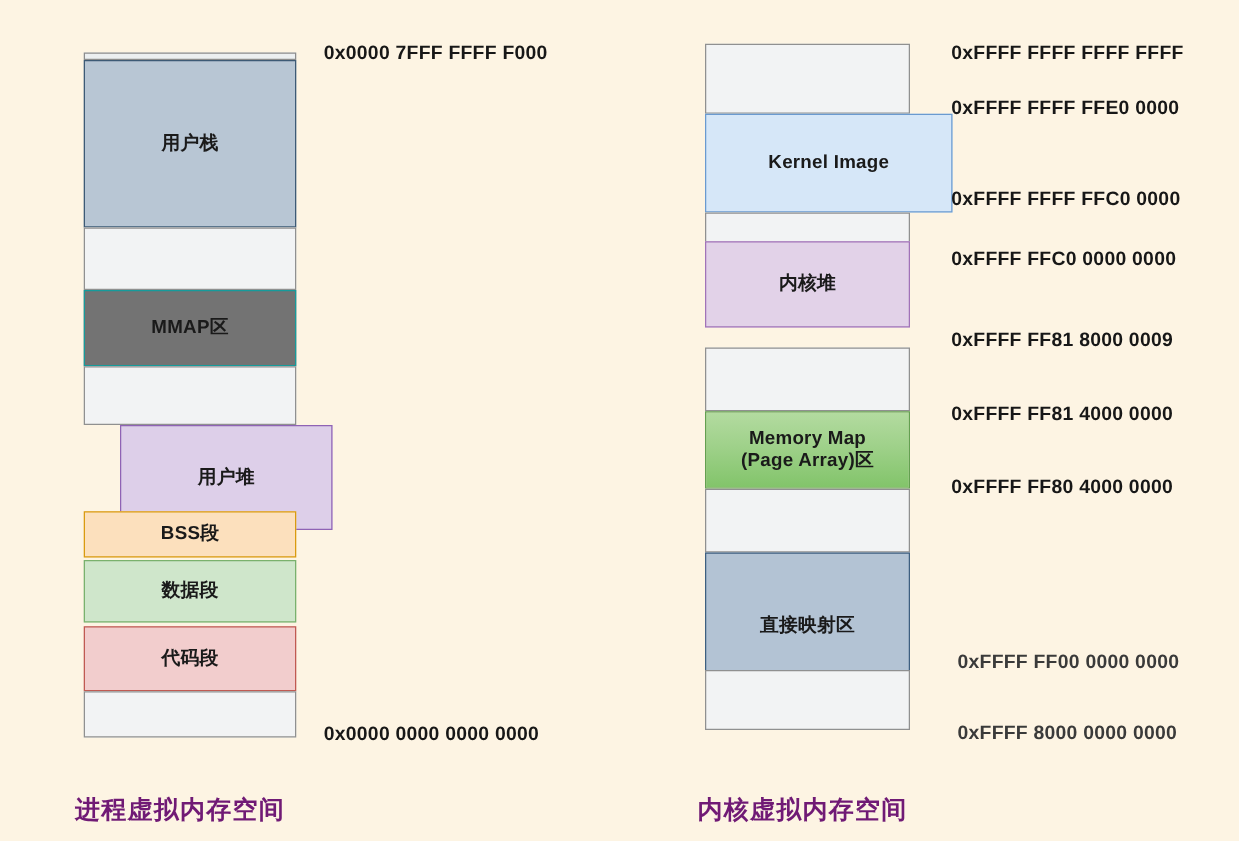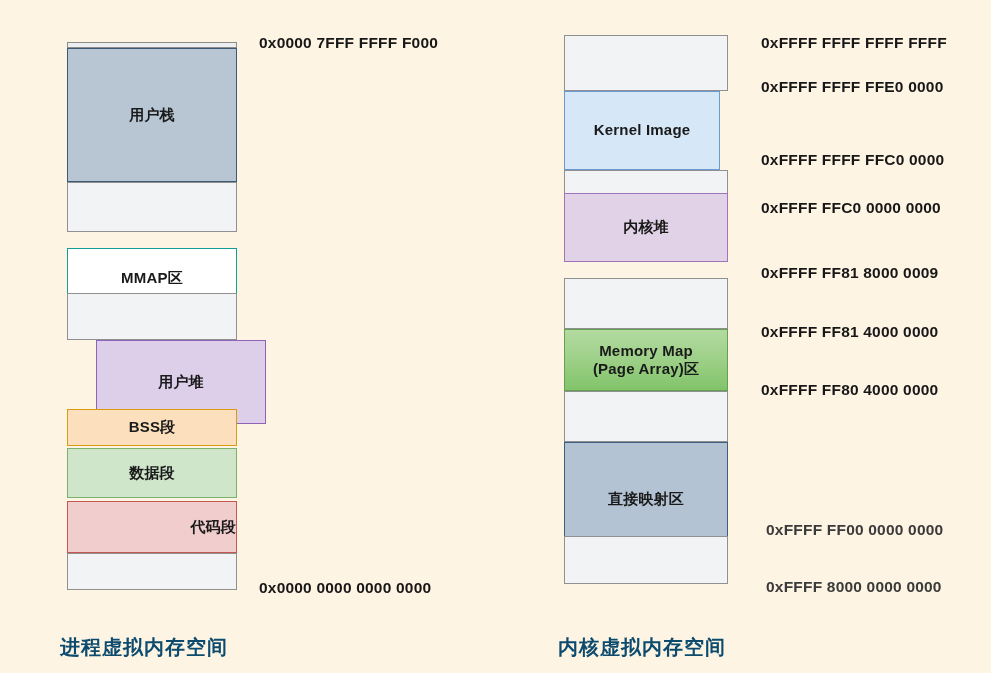--- a/index.html
+++ b/index.html
@@ -43,21 +43,21 @@
     background: #f2f3f4;
     border: 1px solid #909090;
   }
   .blk .lbl {
     display: block;
     white-space: pre-line;
   }
 
   
   .c-stack  { background:#b8c6d4; border:1px solid #3d5a75; }
-  .c-mmap   { background:#ffffff; border:1px solid #169b9b;margin-top:16px; }
+  .c-mmap   { background:#737373; border:1px solid #169b9b; }
   .c-heap   { background:#ddcfe9; border:1px solid #8f63b5; }
   .c-bss    { background:#fce0bd; border:1px solid #d99b10; }
   .c-data   { background:#cfe6cb; border:1px solid #7ab16d; }
   .c-code   { background:#f2cdcd; border:1px solid #c05a52; }
 
   
   .c-kimage { background:#d6e7f8; border:1px solid #6a9ad0; }
   .c-kheap  { background:#e2d2e8; border:1px solid #a173b8; }
   .c-mmapx  {
     background: linear-gradient(to bottom, #b3dba0 0%, #9fd18a 45%, #82c46a 100%);
@@ -82,21 +82,21 @@
     white-space: nowrap;
     letter-spacing: 0.2px;
   }
   .addr.dim { color: #3a3a3a; }
 
   
   .caption {
     position: absolute;
     font-size: 20px;
     font-weight: bold;
-    color: #0c4a6e;
+    color: #701a75;
     white-space: nowrap;
     letter-spacing: 1px;
   }
 </style>
 </head>
 <body style="background: rgb(253, 244, 227);">
 
 <div class="canvas">
 
   <div class="col" style="left:67px; top:42px; width:170px; height:548px;">
@@ -120,57 +120,57 @@
     </div>
 
     <div class="blk c-bss" style="top:367px; width:170px; height:37px;">
       <span class="lbl">BSS段</span>
     </div>
 
     <div class="blk c-data" style="top:406px; width:170px; height:50px;">
       <span class="lbl">数据段</span>
     </div>
 
-    <div class="blk c-code" style="top:459px; width:170px; height:52px;justify-content:flex-end;">
+    <div class="blk c-code" style="top:459px; width:170px; height:52px;">
       <span class="lbl">代码段</span>
     </div>
 
     <div class="blk empty" style="top:511px; width:170px; height:37px;"></div>
   </div>
 
   <div class="addr" style="left:259px; top:34px;">0x0000 7FFF FFFF F000</div>
 
   <div class="addr" style="left:259px; top:579px;">0x0000 0000 0000 0000</div>
 
   <div class="caption" style="left:60px; top:634px;">进程虚拟内存空间</div>
 
   <div class="col" style="left:564px; top:35px; width:164px; height:549px;">
 
     <div class="blk empty" style="top:0; width:164px; height:56px;"></div>
 
-    <div class="blk c-kimage" style="top:56px; width:156px; height:79px;">
+    <div class="blk c-kimage" style="top:56px; width:198px; height:79px;">
       <span class="lbl">Kernel Image</span>
     </div>
 
     <div class="blk empty" style="top:135px; width:164px; height:39px;"></div>
 
     <div class="blk c-kheap" style="top:158px; width:164px; height:69px;">
       <span class="lbl">内核堆</span>
     </div>
 
     <div class="blk empty" style="top:243px; width:164px; height:51px;"></div>
 
     <div class="blk c-mmapx" style="top:294px; width:164px; height:62px;">
       <span class="lbl">Memory Map
 (Page Array)区</span>
     </div>
 
     <div class="blk empty" style="top:356px; width:164px; height:51px;"></div>
 
-    <div class="blk c-direct" style="top:407px; width:164px; height:118px;font-family:Liberation Mono, monospace;">
+    <div class="blk c-direct" style="top:407px; width:164px; height:118px;">
       <span class="lbl">直接映射区</span>
     </div>
 
     <div class="blk empty" style="top:501px; width:164px; height:48px;"></div>
   </div>
 
   <div class="addr" style="left:761px; top:34px;">0xFFFF FFFF FFFF FFFF</div>
   <div class="addr" style="left:761px; top:78px;">0xFFFF FFFF FFE0 0000</div>
   <div class="addr" style="left:761px; top:151px;">0xFFFF FFFF FFC0 0000</div>
   <div class="addr" style="left:761px; top:199px;">0xFFFF FFC0 0000 0000</div>

